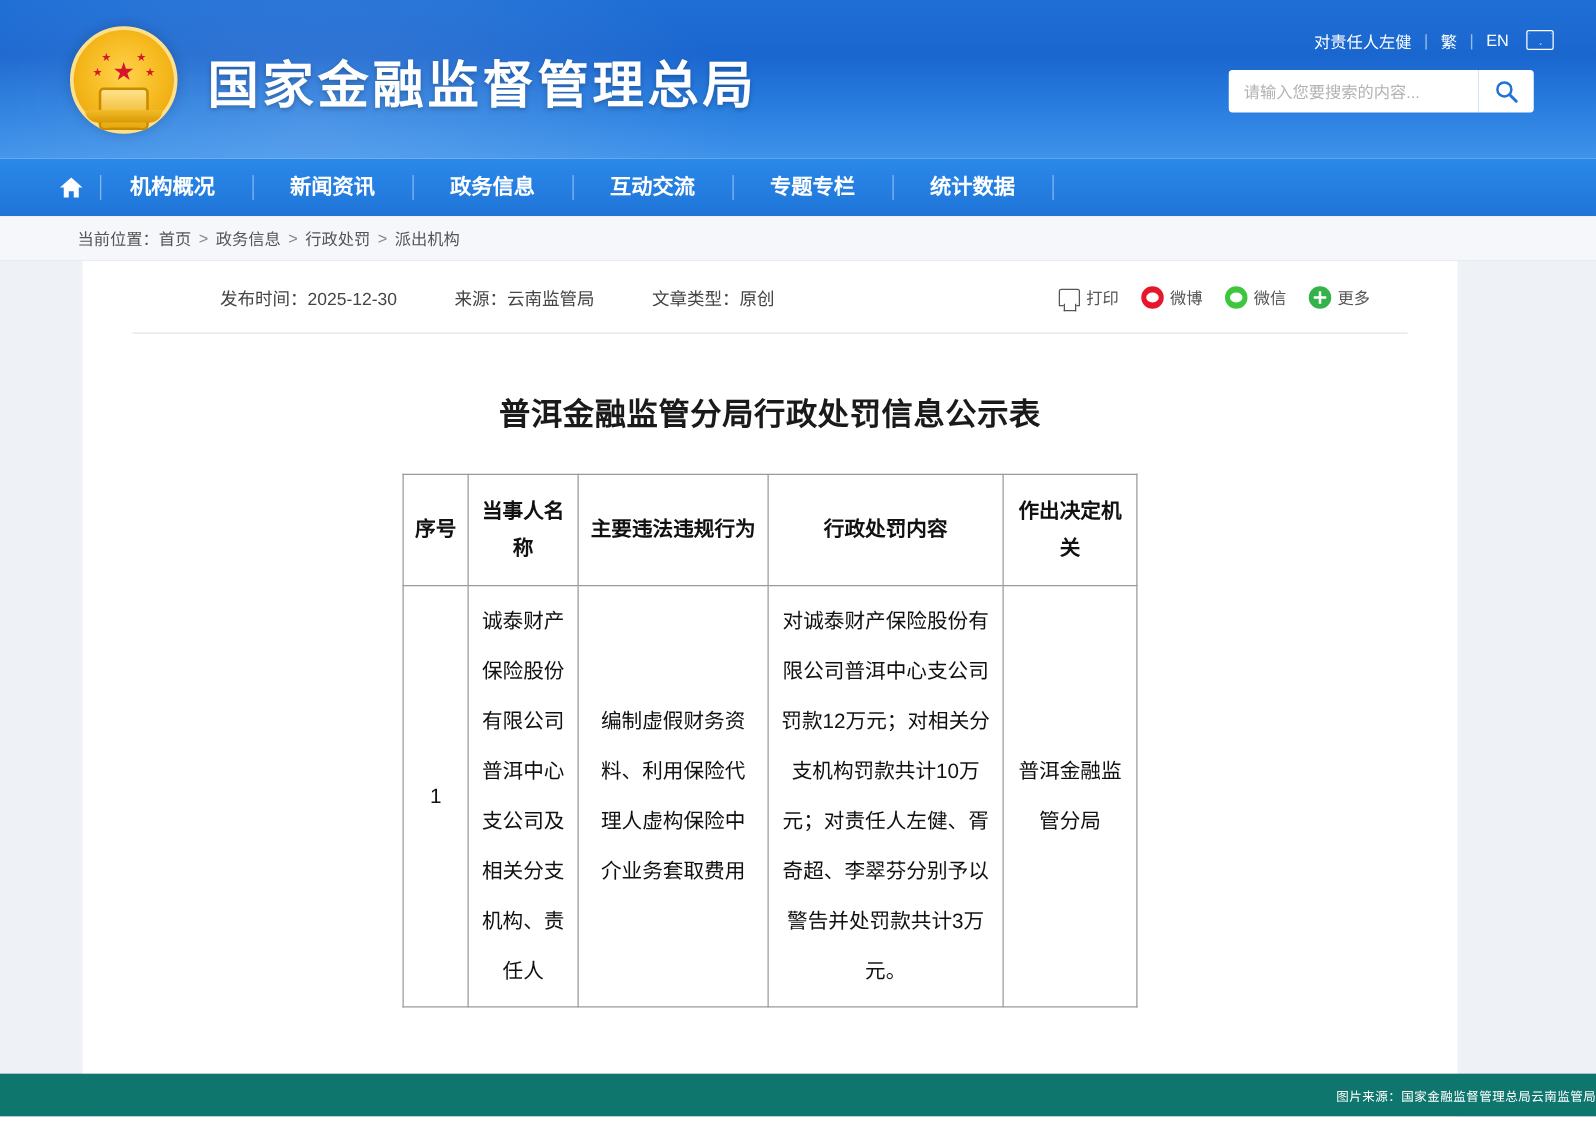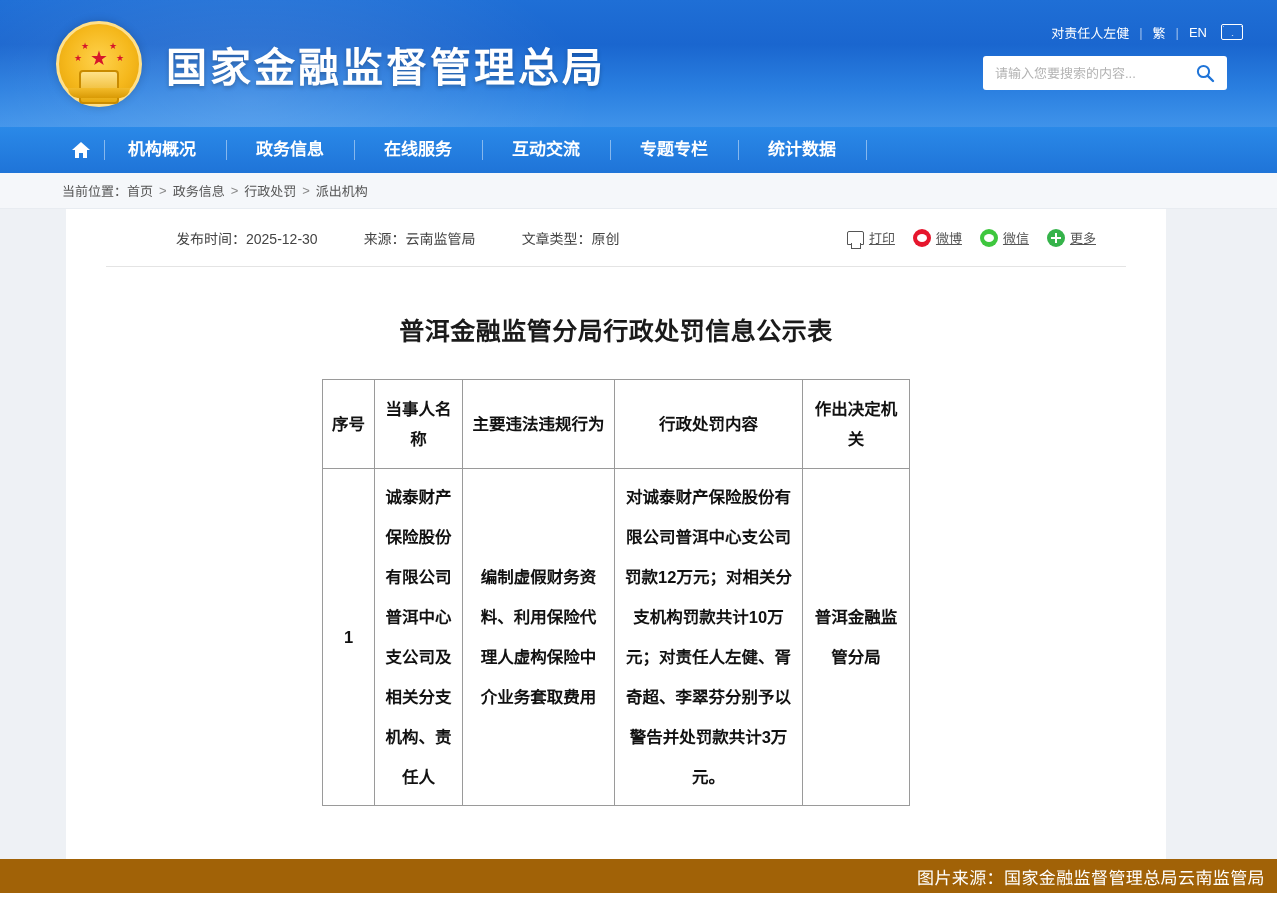--- a/index.html
+++ b/index.html
@@ -155,21 +155,21 @@
   }
   .search-btn svg { display: block; }
 
   
   .nav {
     width: 1277px;
     height: 46px;
     background: linear-gradient(180deg, #2a89e8 0%, #1f74d8 100%);
     display: flex;
     align-items: center;
-    padding-left: 64px;
+    padding-left: 40px;
     color: #fff;
   }
   .nav-home {
     width: 34px; height: 46px;
     display: flex; align-items: center; justify-content: center;
   }
   .nav-item {
     position: relative;
     font-size: 17px;
     font-weight: bold;
@@ -235,21 +235,21 @@
   }
   .meta-item { margin-right: 46px; white-space: nowrap; }
   .share-group {
     margin-left: auto;
     display: flex;
     align-items: center;
     gap: 18px;
     font-size: 13px;
     color: #555;
   }
-  .share-item { display: flex; align-items: center; gap: 5px; white-space: nowrap; cursor: pointer; text-decoration: underline; }
+  .share-item { display: flex; align-items: center; gap: 5px; white-space: nowrap; cursor: pointer; }
   .ic-print {
     width: 17px; height: 14px;
     border: 1.5px solid #555;
     border-radius: 2px 2px 0 0;
     position: relative;
     display: inline-block;
   }
   .ic-print::after {
     content: "";
     position: absolute;
@@ -314,48 +314,47 @@
   }
   table.penalty th,
   table.penalty td {
     border: 1px solid #9a9a9a;
     text-align: center;
     vertical-align: middle;
     font-size: 16.5px;
     color: #111;
     line-height: 40px;
     padding: 8px 10px;
-    font-weight: bold;
   }
   table.penalty th {
     font-weight: bold;
     line-height: 30px;
     padding: 14px 8px;
   }
   col.c1 { width: 52px; }
   col.c2 { width: 88px; }
   col.c3 { width: 152px; }
   col.c4 { width: 188px; }
   col.c5 { width: 107px; }
   td.num { font-size: 16px; }
   .cell-text { line-height: 40px; }
 
   
   .source-bar {
     position: absolute;
     left: 0; bottom: 0;
     width: 1277px;
     height: 34px;
-    background: #a16207;
+    background: #0f766e;
     display: flex;
     align-items: center;
     justify-content: flex-end;
-    padding-right: 12px;
+    padding-right: 0;
     color: #ffffff;
-    font-size: 17px;
+    font-size: 10px;
     letter-spacing: 0.4px;
   }
   .grey-strip {
     position: absolute;
     left: 0; bottom: 0;
     width: 1277px; height: 34px;
     background: #b9b9b9;
   }
   .grey-strip .white-center {
     position: absolute;
@@ -402,22 +401,22 @@
   </div>
 </div>
 
 <div class="nav">
   <div class="nav-home">
     <svg width="22" height="20" viewBox="0 0 22 20">
       <path d="M11 2 L20 10 H17 V18 H13 V13 H9 V18 H5 V10 H2 Z" fill="#ffffff"></path>
     </svg>
   </div>
   <a class="nav-item" href="#">机构概况</a>
+  <a class="nav-item" href="#">新闻资讯</a>
   <a class="nav-item" href="#">政务信息</a>
-  <a class="nav-item" href="#">在线服务</a>
   <a class="nav-item" href="#">互动交流</a>
   <a class="nav-item" href="#">专题专栏</a>
   <a class="nav-item" href="#">统计数据</a>
   <span class="nav-tail"></span>
 </div>
 
 <div class="breadcrumb-bar">
   <span class="bc-label">当前位置：</span>
   <a href="#">首页</a>
   <span class="bc-sep">&gt;</span>

